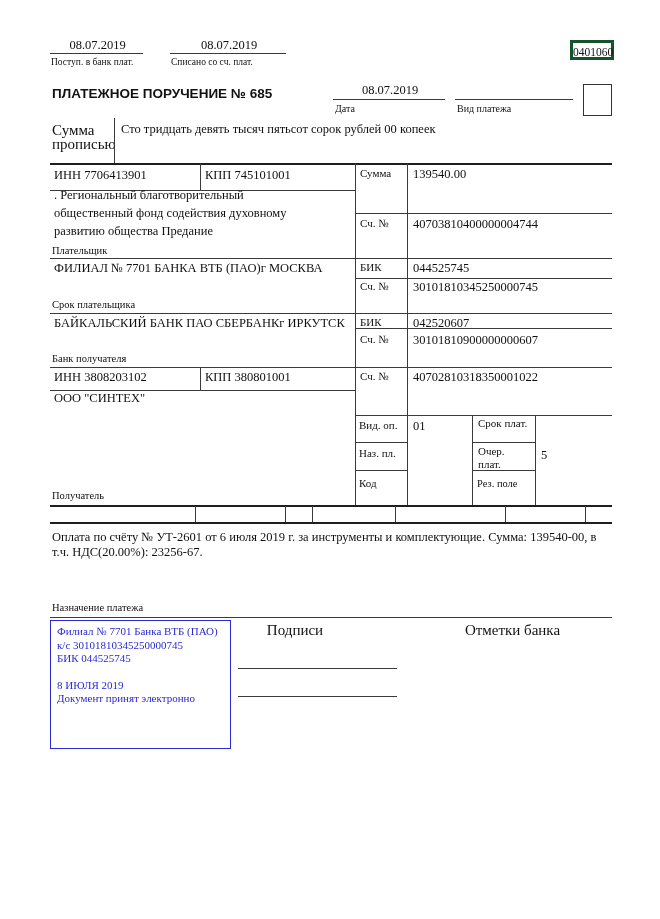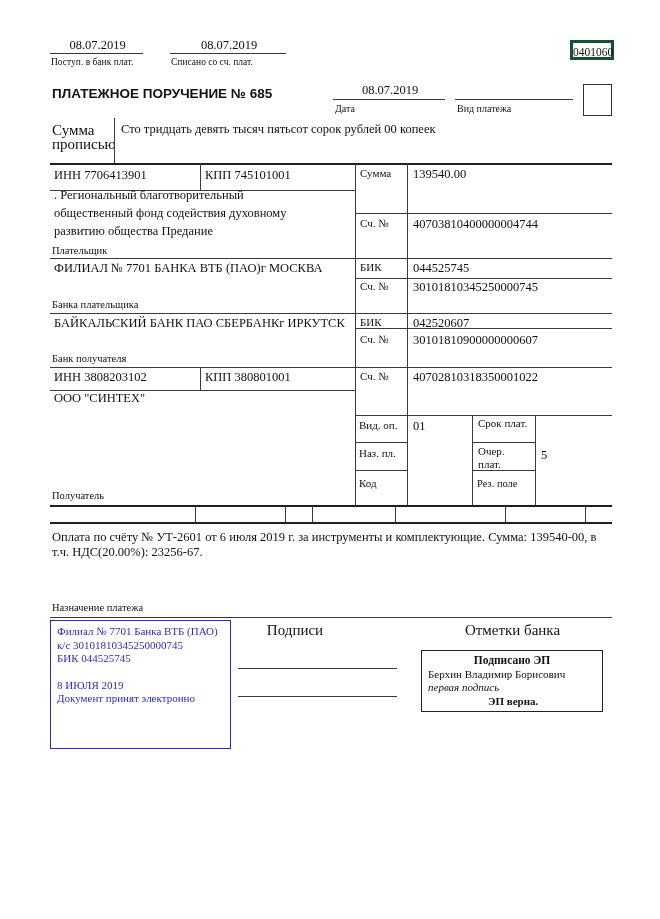--- a/index.html
+++ b/index.html
@@ -97,21 +97,21 @@
 
   <div class="cl" style="left:360px;top:217px;">Сч. №</div>
   <div class="t" style="left:413px;top:217px;">40703810400000004744</div>
   <div class="lbl" style="left:52px;top:245px;">Плательщик</div>
 
   <div class="t" style="left:54px;top:261px;">ФИЛИАЛ № 7701 БАНКА ВТБ (ПАО)г МОСКВА</div>
   <div class="cl" style="left:360px;top:261px;">БИК</div>
   <div class="t" style="left:413px;top:261px;">044525745</div>
   <div class="cl" style="left:360px;top:280px;">Сч. №</div>
   <div class="t" style="left:413px;top:280px;">30101810345250000745</div>
-  <div class="lbl" style="left:52px;top:299px;">Банка плательщика</div>
+  <div class="lbl" style="left:52px;top:299px;">Срок плательщика</div>
 
   <div class="t" style="left:54px;top:316px;">БАЙКАЛЬСКИЙ БАНК ПАО СБЕРБАНКг ИРКУТСК</div>
   <div class="cl" style="left:360px;top:316px;">БИК</div>
   <div class="t" style="left:413px;top:316px;">042520607</div>
   <div class="cl" style="left:360px;top:333px;">Сч. №</div>
   <div class="t" style="left:413px;top:333px;">30101810900000000607</div>
   <div class="lbl" style="left:52px;top:353px;">Банк получателя</div>
 
   <div class="t" style="left:54px;top:370px;">ИНН 3808203102</div>
   <div class="t" style="left:205px;top:370px;">КПП 380801001</div>
@@ -143,20 +143,14 @@
   <div class="hl" style="left:238px;top:696px;width:159px;"></div>
 
   <div class="stamp" style="color: rgb(42, 42, 208); border-color: rgb(42, 42, 208);">
     <div>Филиал № 7701 Банка ВТБ (ПАО)</div>
     <div>к/с 30101810345250000745</div>
     <div>БИК 044525745</div>
     <div class="gap">8 ИЮЛЯ 2019</div>
     <div>Документ принят электронно</div>
   </div>
 
-  <div class="esign">
-    <div class="hdr">Подписано ЭП</div>
-    <div>Берхин Владимир Борисович</div>
-    <div class="kind">первая подпись</div>
-    <div class="ver">ЭП верна.</div>
-  </div>
 
 </div>
 
 </body></html>

